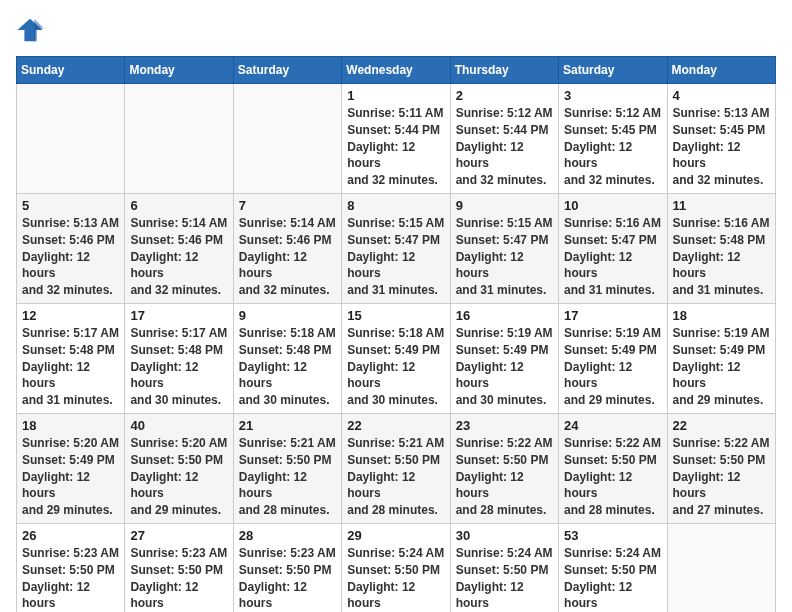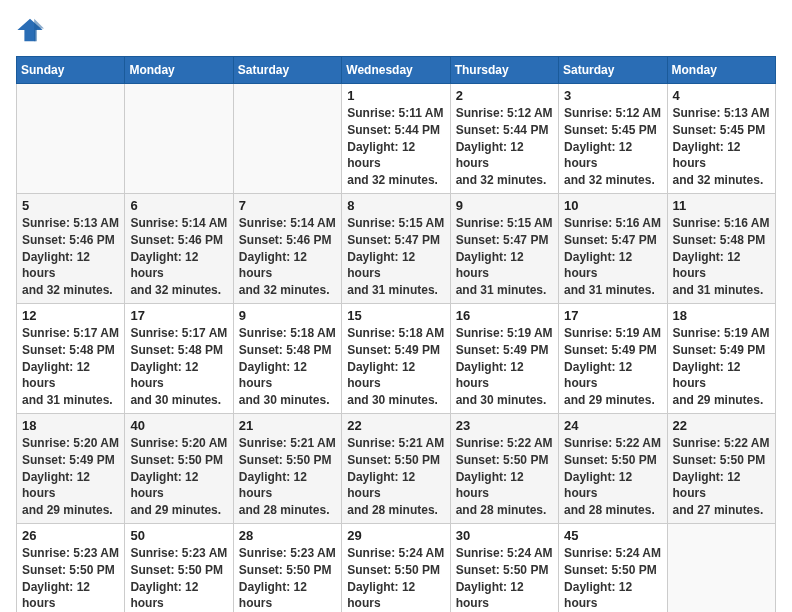--- a/index.html
+++ b/index.html
@@ -310,21 +310,21 @@
       </tr>
       <tr>
         <td>
           <span class="day-num">26</span>
           <div class="day-info" style="white-space: pre-line;">Sunrise: 5:23 AM
 Sunset: 5:50 PM
 Daylight: 12 hours
 and 27 minutes.</div>
         </td>
         <td>
-          <span class="day-num">50</span>
+          <span class="day-num">27</span>
           <div class="day-info" style="white-space: pre-line;">Sunrise: 5:23 AM
 Sunset: 5:50 PM
 Daylight: 12 hours
 and 27 minutes.</div>
         </td>
         <td>
           <span class="day-num">28</span>
           <div class="day-info" style="white-space: pre-line;">Sunrise: 5:23 AM
 Sunset: 5:50 PM
 Daylight: 12 hours
@@ -338,21 +338,21 @@
 and 26 minutes.</div>
         </td>
         <td>
           <span class="day-num">30</span>
           <div class="day-info" style="white-space: pre-line;">Sunrise: 5:24 AM
 Sunset: 5:50 PM
 Daylight: 12 hours
 and 26 minutes.</div>
         </td>
         <td>
-          <span class="day-num">45</span>
+          <span class="day-num">53</span>
           <div class="day-info" style="white-space: pre-line;">Sunrise: 5:24 AM
 Sunset: 5:50 PM
 Daylight: 12 hours
 and 25 minutes.</div>
         </td>
         <td class="empty-cell"></td>
       </tr>
     </tbody>
 </table>
 

